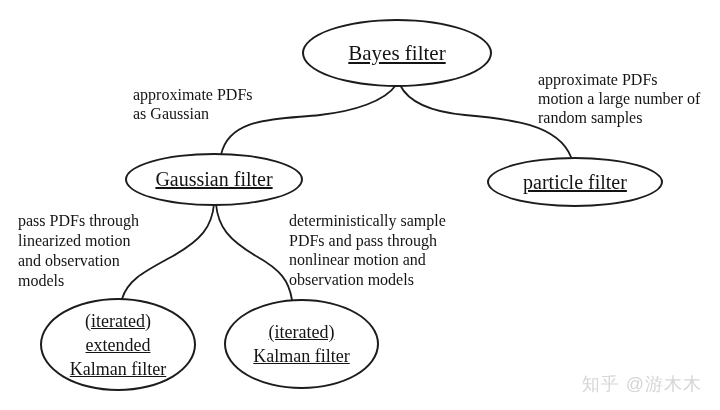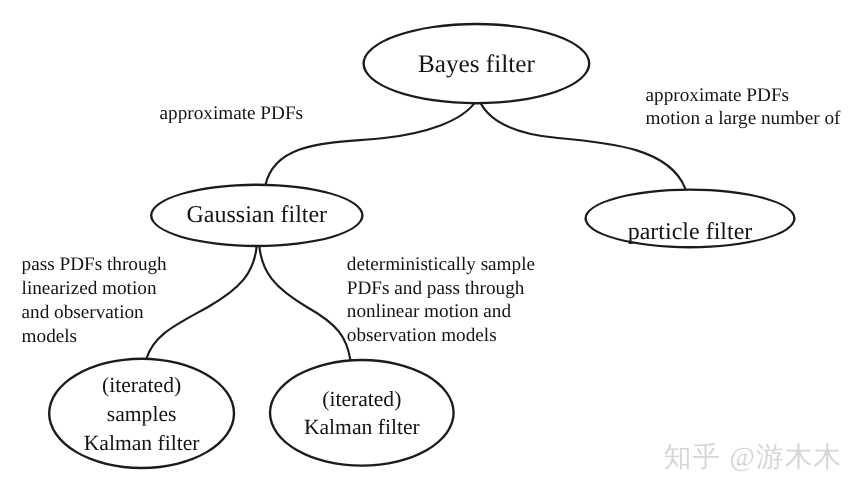--- a/index.html
+++ b/index.html
@@ -21,41 +21,42 @@
   .edge{fill:none;stroke:var(--line);stroke-width:1.8;stroke-linecap:round;}
   .node{
     position:absolute;z-index:3;
     background:var(--bg);
     border:2px solid var(--line);
     border-radius:50%;
     display:flex;flex-direction:column;
     align-items:center;justify-content:center;
     text-align:center;
     box-sizing:border-box;
+    text-decoration:underline;
   }
   .node-bayes   {left:302px;top:19px; width:190px;height:68px;font-size:21px;}
   .node-gaussian{left:125px;top:153px;width:178px;height:53px;font-size:20px;}
-  .node-particle{left:487px;top:157px;width:176px;height:50px;font-size:20px;justify-content:flex-end;}
+  .node-particle{left:487px;top:157px;width:176px;height:50px;font-size:20px;}
   .node-iekf    {left:40px; top:298px;width:156px;height:93px;font-size:18px;line-height:24px;}
   .node-iskf    {left:224px;top:299px;width:155px;height:90px;font-size:18px;line-height:24px;}
   .edge-label{
     position:absolute;z-index:2;
     text-align:left;
     font-size:16px;line-height:19px;
     white-space:nowrap;
   }
   .label-bayes-gaussian{left:133px;top:85px; width:124px;}
   .label-bayes-particle{left:538px;top:70px; width:160px;}
   .label-gaussian-iekf {left:18px; top:211px;width:124px;line-height:20px;}
   .label-gaussian-iskf {left:289px;top:211px;width:160px;line-height:19.5px;}
   .watermark{
     position:absolute;z-index:2;
     right:18px;bottom:14px;
-    font-family:Liberation Serif, serif;
-    font-size:23px;
+    font-family:Liberation Sans, sans-serif;
+    font-size:18px;
     color:var(--wm);
     letter-spacing:1px;
   }
 </style>
 </head>
 <body>
 
 <div class="canvas">
 
   <svg class="edges" width="720" height="410" viewBox="0 0 720 410" aria-hidden="true">
@@ -72,36 +73,38 @@
   <div class="node node-gaussian">
     <div>Gaussian filter</div>
   </div>
 
   <div class="node node-particle">
     <div>particle filter</div>
   </div>
 
   <div class="node node-iekf">
     <div>(iterated)</div>
-    <div>samples</div>
+    <div>extended</div>
     <div>Kalman filter</div>
   </div>
 
   <div class="node node-iskf">
     <div>(iterated)</div>
     <div>Kalman filter</div>
   </div>
 
   <div class="edge-label label-bayes-gaussian">
     <div>approximate PDFs</div>
+    <div>as Gaussian</div>
   </div>
 
   <div class="edge-label label-bayes-particle">
     <div>approximate PDFs</div>
     <div>motion a large number of</div>
+    <div>random samples</div>
   </div>
 
   <div class="edge-label label-gaussian-iskf">
     <div>deterministically sample</div>
     <div>PDFs and pass through</div>
     <div>nonlinear motion and</div>
     <div>observation models</div>
   </div>
 
   <div class="edge-label label-gaussian-iekf">

